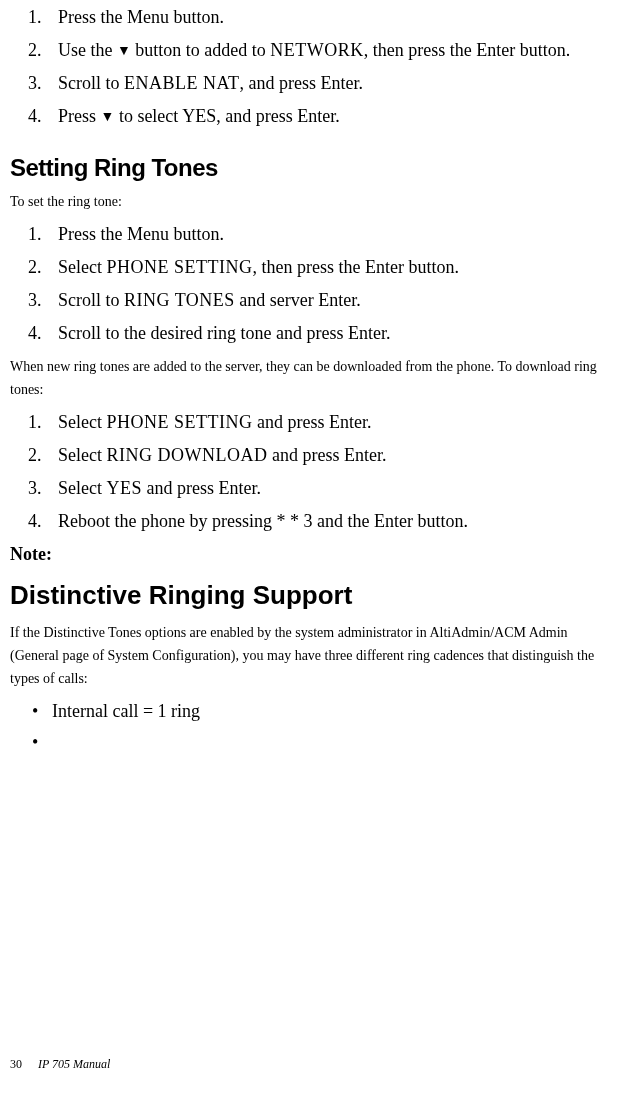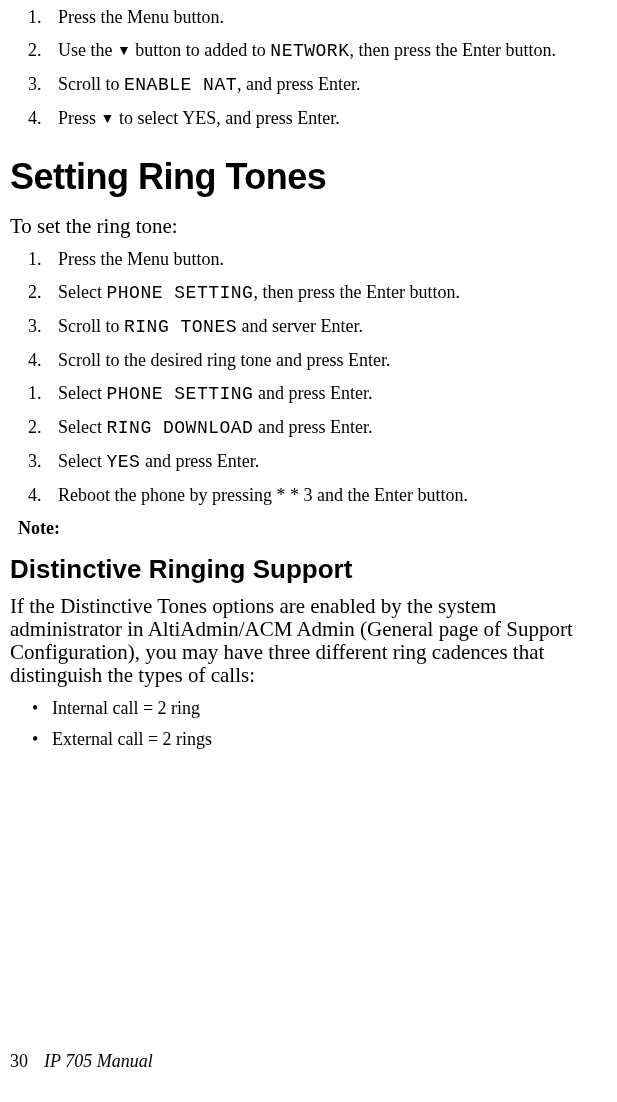--- a/index.html
+++ b/index.html
@@ -32,55 +32,54 @@
     margin-bottom: 10px;
     padding-left: 48px;
     position: relative;
   }
   ol.steps > li .num {
     position: absolute;
     left: 18px;
     top: 0;
   }
   .mono {
-    font-family: Liberation Mono, monospace;
+    font-family: Liberation Serif, serif;
     letter-spacing: 0.5px;
   }
   .bold { font-weight: normal; }
   .arrow {
     display:inline-block;
     font-size: 14px;
     vertical-align: middle;
     line-height: 0;
     position: relative;
     top: -1px;
   }
   h1.section {
     font-family: Arial, Helvetica, sans-serif;
     font-weight: bold;
-    font-size: 36px;
-    margin: 26px 0 17px 0;
+    font-size: 24px;
+    margin: 26px 0 8px 0;
     letter-spacing: -0.5px;
   }
   p.body {
-    font-size: 21px;
+    font-size: 14px;
     line-height: 23px;
     margin: 0 0 10px 0;
   }
   .note-row {
     font-size: 18px;
     line-height: 23px;
     margin: 8px 0 14px 0;
     display: flex;
   }
   .note-row .label {
     font-weight: bold;
     padding-right: 18px;
     flex: none;
-    margin-left: 8px;
   }
   h2.sub {
     font-family: Arial, Helvetica, sans-serif;
     font-weight: bold;
     font-size: 26px;
     margin: 10px 0 10px 0;
   }
   ul.bullets {
     margin: 6px 0 0 0;
     padding: 0;
@@ -95,21 +94,21 @@
   }
   ul.bullets > li .dot {
     position: absolute;
     left: 22px;
     top: 0;
   }
   .footer {
     position: absolute;
     left: 10px;
     bottom: 30px;
-    font-size: 18px;
+    font-size: 12px;
   }
   .footer .pg { padding-right: 16px; }
   .footer .book { font-style: italic; }
 </style>
 </head>
 <body>
 
 <div class="page">
   <div class="content">
 
@@ -148,20 +147,21 @@
       <li>
         <span class="num">3.</span>
         <span>Scroll to </span><span class="mono">RING TONES</span><span> and server </span><span class="bold">Enter</span><span>.</span>
       </li>
       <li>
         <span class="num">4.</span>
         <span>Scroll to the desired ring tone and press </span><span class="bold">Enter</span><span>.</span>
       </li>
     </ol>
 
+    <p class="body">When new ring tones are added to the server, they can be downloaded from the phone. To download ring tones:</p>
 
     <ol class="steps">
       <li>
         <span class="num">1.</span>
         <span>Select </span><span class="mono">PHONE SETTING</span><span> and press Enter.</span>
       </li>
       <li>
         <span class="num">2.</span>
         <span>Select </span><span class="mono">RING DOWNLOAD</span><span> and press Enter.</span>
       </li>
@@ -175,31 +175,30 @@
       </li>
     </ol>
 
     <div class="note-row">
       <span class="label">Note:</span>
     </div>
 
     <h2 class="sub">Distinctive Ringing Support</h2>
 
     <p class="body">
-      <span>If the </span><span class="bold">Distinctive Tones</span><span> options are enabled by the system administrator in AltiAdmin/ACM Admin (</span><span class="bold">General</span><span> page of </span><span class="bold">Support Configuration</span><span>), you may have three different ring cadences that distinguish the types of calls:</span>
+      <span>If the </span><span class="bold">Distinctive Tones</span><span> options are enabled by the system administrator in AltiAdmin/ACM Admin (</span><span class="bold">General</span><span> page of </span><span class="bold">System Configuration</span><span>), you may have three different ring cadences that distinguish the types of calls:</span>
     </p>
 
     <ul class="bullets">
       <li>
         <span class="dot">•</span>
-        <span>Internal call = 2 ring</span>
+        <span>Internal call = 1 ring</span>
       </li>
       <li>
         <span class="dot">•</span>
-        <span>External call = 2 rings</span>
       </li>
     </ul>
 
   </div>
 
   <div class="footer">
     <span class="pg">30</span><span class="book">IP 705 Manual</span>
   </div>
 </div>
 

